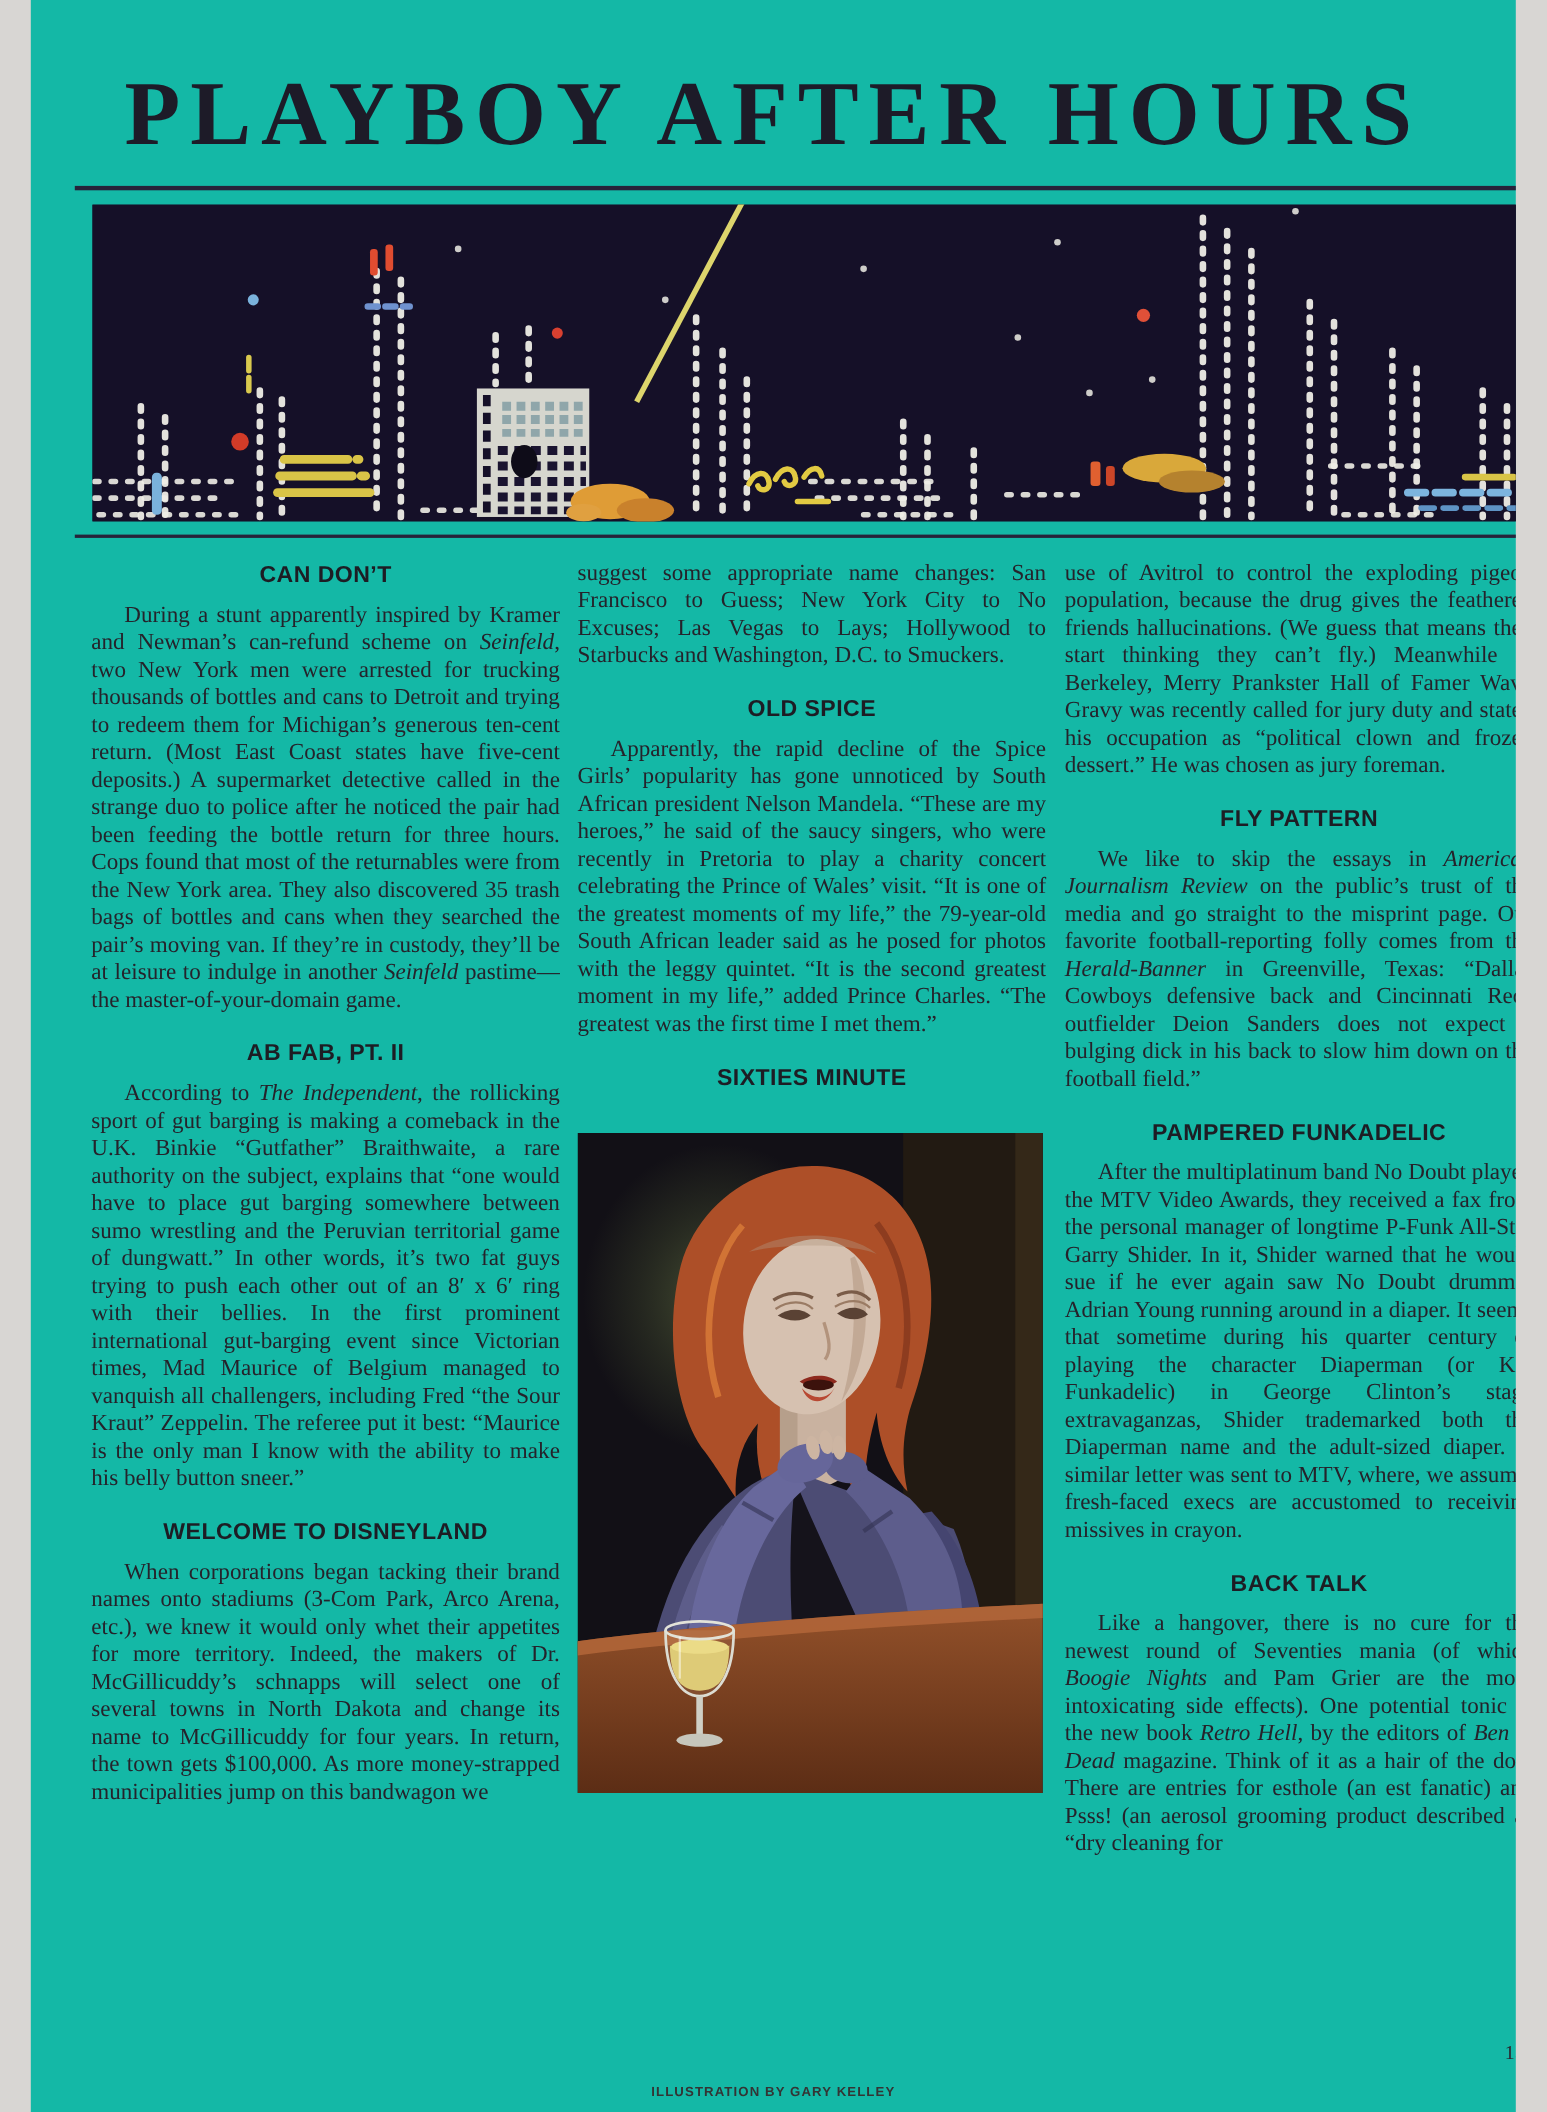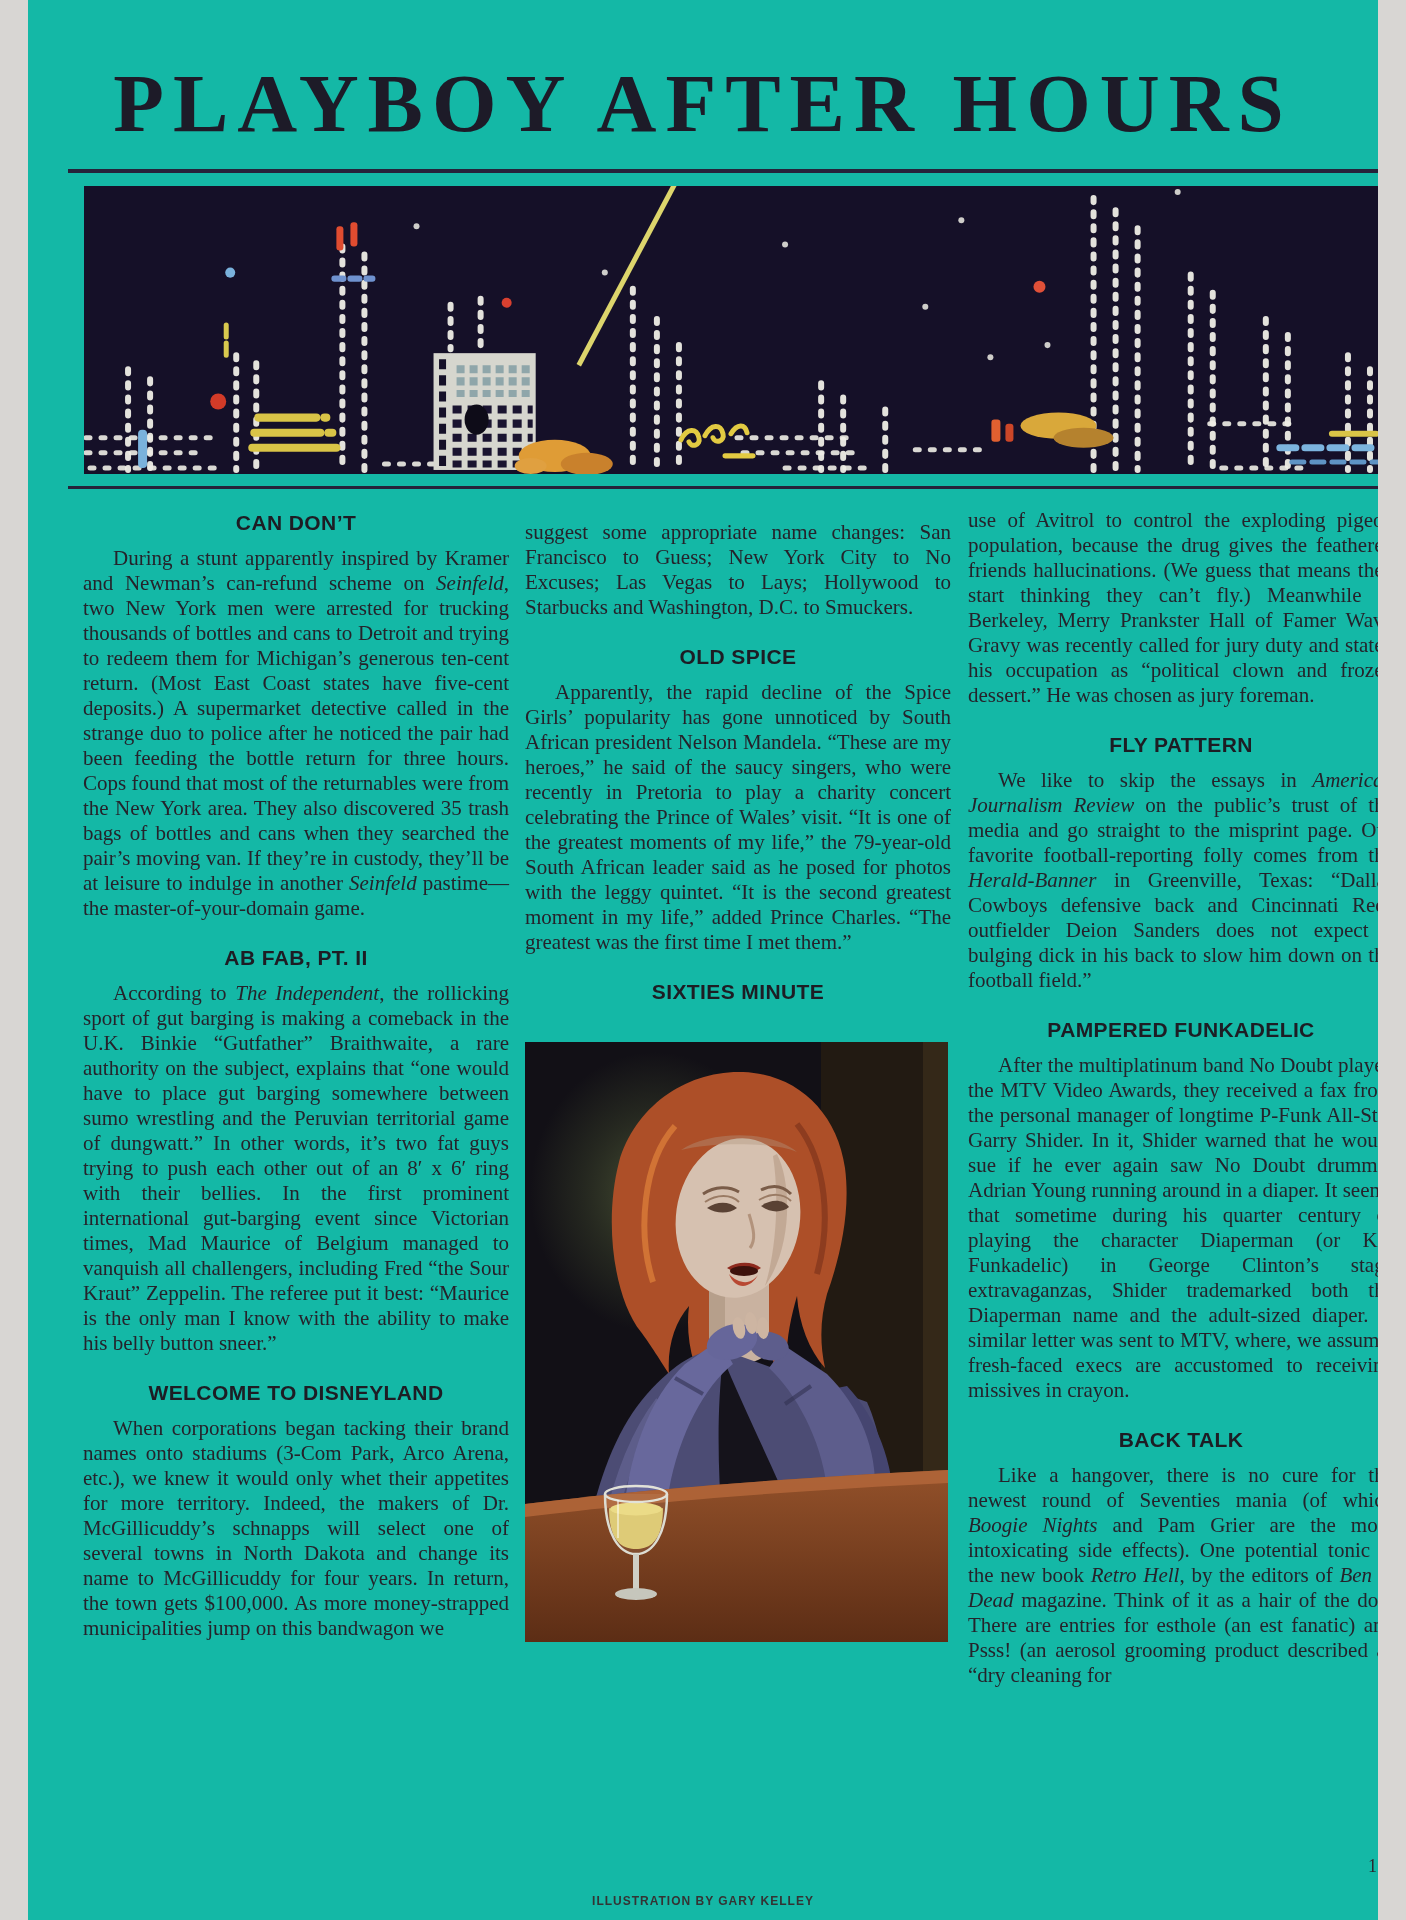--- a/index.html
+++ b/index.html
@@ -14,21 +14,21 @@
     letter-spacing:9px;line-height:1;color:#1d1b28;white-space:nowrap;
   }
   .rule{position:absolute;left:40px;width:1328px;background:#26233a;}
   .rule-top{top:169px;height:4px;}
   .rule-mid{top:486px;height:3px;}
   .skyline{position:absolute;top:186px;left:56px;width:1296px;height:288px;background:#151028;}
   .skyline svg{display:block;width:100%;height:100%;}
   .sky .dv{stroke:#efeee6;stroke-width:6;stroke-dasharray:4 10;stroke-linecap:round;opacity:.95;}
   .sky .dh{stroke:#efeee6;stroke-width:5;stroke-dasharray:4 11;stroke-linecap:round;opacity:.9;}
   .col{position:absolute;top:508px;width:426px;font-size:21px;line-height:25px;text-align:justify;}
-  .col1{left:55px;}.col2{left:497px;margin-top:12px;}.col3{left:940px;}
+  .col1{left:55px;}.col2{left:497px;}.col3{left:940px;}
   .sec{
     font-family:"Liberation Sans",sans-serif;font-size:21px;font-weight:700;
     letter-spacing:.4px;text-align:center;margin:24px 0 11px;color:#1d1d24;
   }
   .col .sec:first-child{margin-top:2px;}
   .col p{margin:0;text-indent:30px;}
   .col p.cont{text-indent:0;}
   .col p i{}
   .portrait{margin-top:38px;width:423px;height:600px;}
   .portrait svg{display:block;width:100%;height:100%;}

